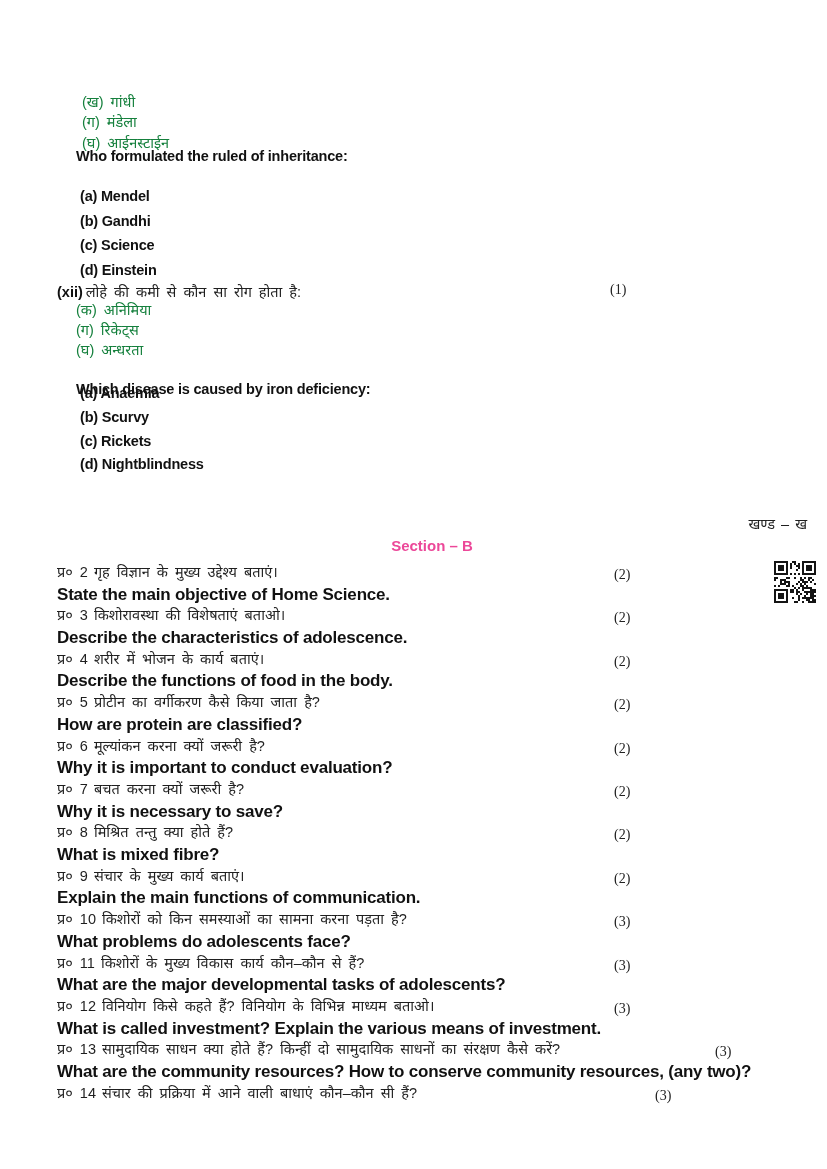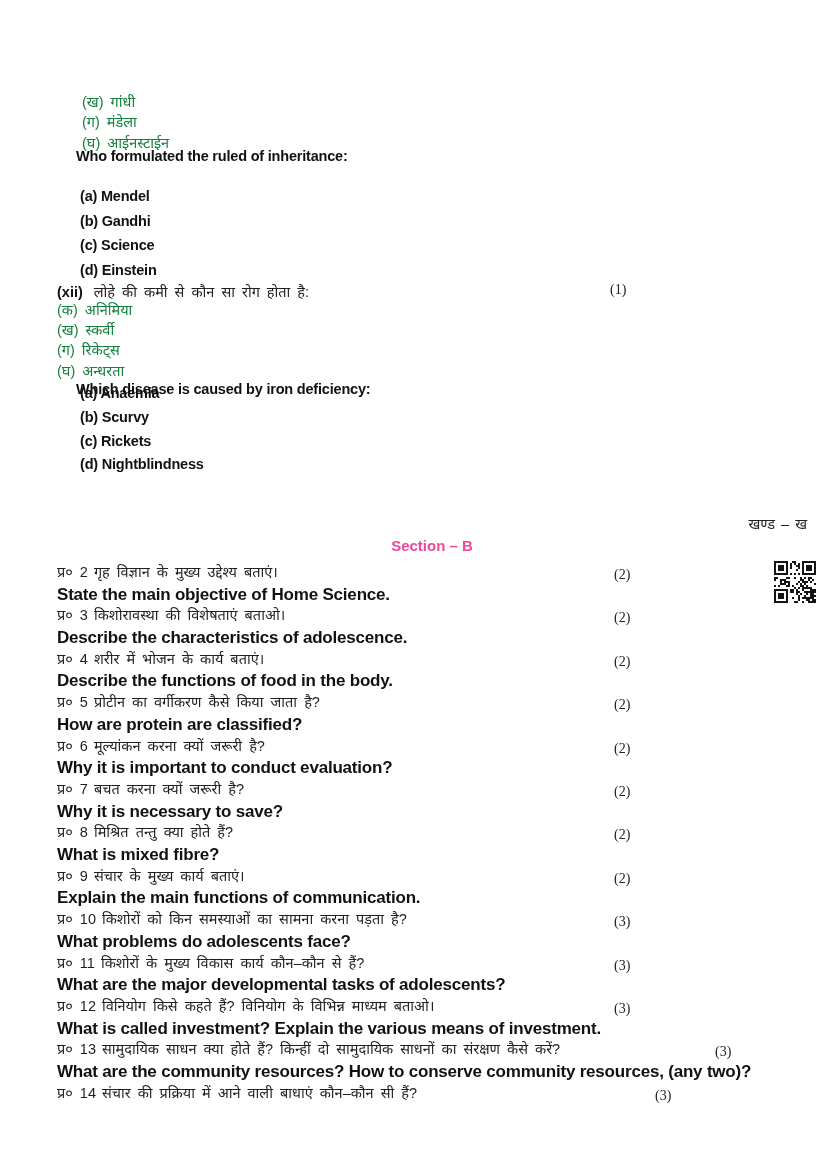--- a/index.html
+++ b/index.html
@@ -9,34 +9,34 @@
     font-family:"Liberation Sans", sans-serif;
   }
   .content{position:absolute;left:57px;top:0;width:750px}
   .abs{position:absolute;left:0;width:100%}
 
   
   .opt-hi{font-size:14.5px;line-height:20.4px;word-spacing:3px;color:#15803d}
   #hin-opts-1{top:92px}
   #hin-opts-1 .opt-hi{margin-left:25px}
   #hin-opts-2{top:300px}
-  #hin-opts-2 .opt-hi{line-height:20.2px}
+  #hin-opts-2 .opt-hi{margin-left:19px;line-height:20.2px}
 
   
   .eng-q{font-weight:bold;font-size:14.5px;letter-spacing:-0.2px;color:#111;margin-left:19px}
   #eng-q-1{top:148px}
   #eng-opts-1{top:184px}
   .opt-en{font-weight:bold;font-size:14.5px;letter-spacing:-0.2px;line-height:24.6px;margin-left:23px;color:#111}
   #eng-q-2{top:381px}
   #eng-opts-2{top:382px}
   #eng-opts-2 .opt-en{line-height:23.8px}
 
   
   #xii-line{top:281px;font-size:14.5px;word-spacing:3px;color:#1f1f1f}
-  .xii-num{font-weight:bold;word-spacing:0;margin-right:11px;color:#111}
+  .xii-num{font-weight:bold;word-spacing:0;margin-right:3px;color:#111}
   .mark{font-family:"Liberation Serif", serif;font-size:14px;color:#222;word-spacing:0;letter-spacing:0}
   #xii-line .mark{position:absolute;left:553px;top:1px}
 
   
   #sec-hi{top:513px;text-align:right;font-size:14.5px;word-spacing:2px;color:#1f1f1f}
   #sec-en{top:537px;text-align:center;font-weight:bold;font-size:15px;color:#ec4899}
 
   
   #questions{top:562px}
   .qrow{position:relative;height:43.4px}
@@ -70,21 +70,20 @@
       <div class="opt-en">(d) Einstein</div>
     </div>
 
   <div class="abs" id="xii-line">
     <span class="xii-num">(xii)</span><span>लोहे की कमी से कौन सा रोग होता है:</span>
     <span class="mark">(1)</span>
   </div>
 
   <div class="abs" id="hin-opts-2">
       <div class="opt-hi">(क) अनिमिया</div>
-      <div class="opt-hi">(ख) स्कर्वी</div>
       <div class="opt-hi">(ग) रिकेट्स</div>
       <div class="opt-hi">(घ) अन्धरता</div>
     </div>
 
   <div class="abs eng-q" id="eng-q-2">Which disease is caused by iron deficiency:</div>
 
   <div class="abs" id="eng-opts-2">
       <div class="opt-en">(a) Anaemia</div>
       <div class="opt-en">(b) Scurvy</div>
       <div class="opt-en">(c) Rickets</div>

